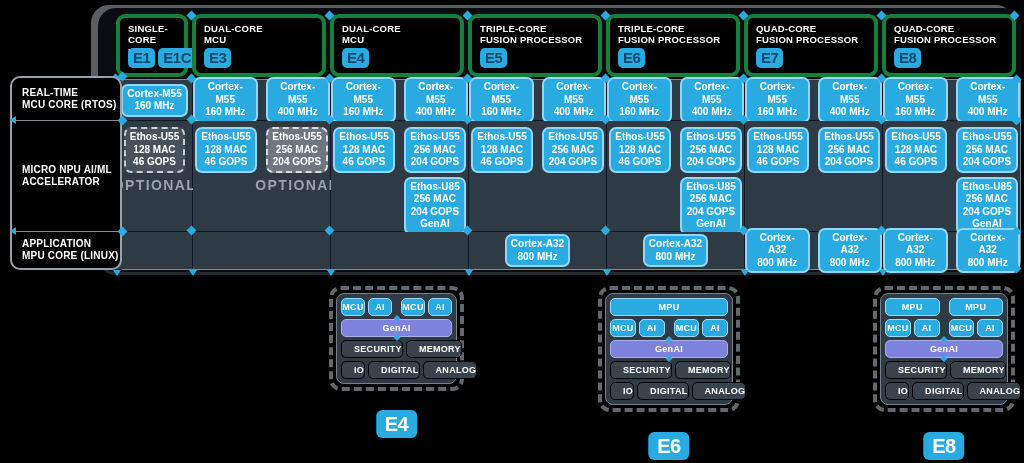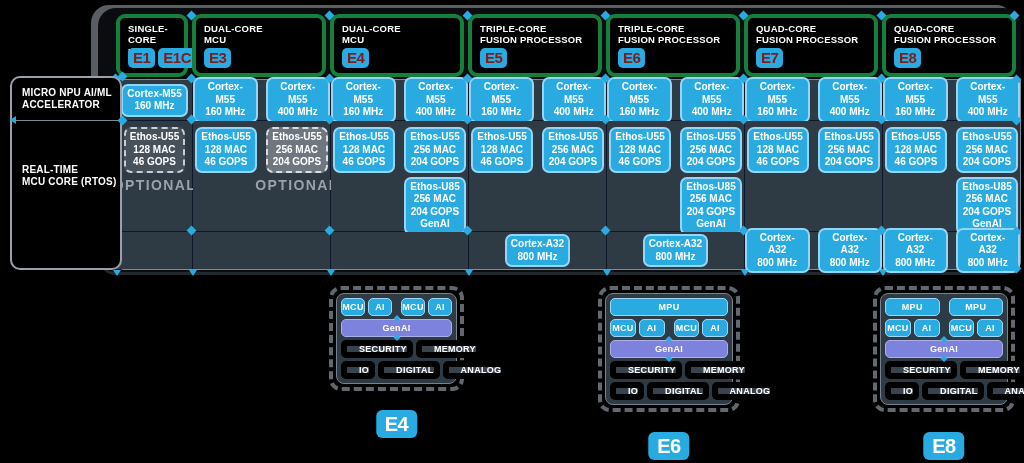--- a/index.html
+++ b/index.html
@@ -13,21 +13,21 @@
           box-shadow:-7px -3px 0 #5a5e63, 0 3px 0 #23282d; }
 
   
   .hdr { position:absolute; left:116px; top:14px; display:grid;
          grid-template-columns:72px repeat(6,134px); gap:4px; height:63px; z-index:3; }
   .hcell { position:relative; background:#000; border:4px solid #15803d; border-radius:9px;
            padding:5px 4px 2px 8px; }
   .hcell .cat { color:#fff; font-size:9.5px; font-weight:bold; line-height:1.2;
                 letter-spacing:.2px; white-space:pre-line; }
   .hcell .badges { position:absolute; left:8px; bottom:5px; display:flex; gap:3px; }
-  .pbadge { background:#29ABE2; color:#7f1d1d; font-weight:800; font-size:15px;
+  .pbadge { background:#29ABE2; color:#0c4a6e; font-weight:800; font-size:15px;
             letter-spacing:-.5px; padding:2px 5px; border-radius:5px; line-height:1.1; }
   .hcell:not(:first-child)::before { content:""; position:absolute; top:-6px; left:-8px;
             width:7px; height:7px; background:#29ABE2; transform:rotate(45deg); }
   .hcell:last-child::after { content:""; position:absolute; top:-6px; right:-6px;
             width:7px; height:7px; background:#29ABE2; transform:rotate(45deg); }
 
   
   .tbody { position:absolute; left:116px; top:79px; display:grid;
            grid-template-columns:75px repeat(6,137px); grid-template-rows:40px 110px 37px;
            gap:1px; background:#0f172a; border:1px solid #828a93;
@@ -74,21 +74,21 @@
   
   .diag { position:absolute; z-index:2; }
   .pkg { border:4px dashed #62686e; border-radius:12px; padding:3px; }
   .pkg-inner { background:#2E3A44; border:1px solid #79828c; border-radius:8px; padding:4px;
                display:flex; flex-direction:column; gap:3px; }
   .d-row { display:flex; gap:3px; }
   .blk { flex:1; height:18px; display:flex; align-items:center; justify-content:center;
          color:#fff; font-weight:bold; font-size:9px; letter-spacing:.3px; border-radius:5px; }
   .blk.blue   { background:#29ABE2; border:1.5px solid #9BD9F8; }
   .blk.purple { background:#7D82DD; border:1.5px solid #ACB0EA; position:relative; }
-  .blk.dark   { background:#39434E; border:6px solid #000000;padding-left:12px; }
+  .blk.dark   { background:#39434E; border:1px solid #000000;padding-left:12px; }
   .blk.purple::before, .blk.purple::after { content:""; position:absolute; left:50%;
          width:5px; height:5px; background:#29ABE2; transform:translateX(-50%) rotate(45deg); }
   .blk.purple::before { top:-4px; } .blk.purple::after { bottom:-4px; }
   .d-row.paired  > .blk:nth-child(2) { margin-right:6px; }
   .d-row.paired2 > .blk:first-child  { margin-right:6px; }
   .diag-badge { position:absolute; left:50%; transform:translateX(-50%); background:#29ABE2;
          color:#fff; font-weight:800; font-size:20px; letter-spacing:-.5px;
          padding:3px 9px; border-radius:6px; line-height:1.1; }
   #diag-e4 { left:329px; top:286px; width:135px; } #diag-e4 .diag-badge { top:124px; }
   #diag-e6 { left:598px; top:286px; width:142px; } #diag-e6 .diag-badge { top:146px; }
@@ -310,26 +310,30 @@
     <div class="cell mp">
       <div class="chip">Cortex-A32
 800 MHz</div>
       <div class="chip">Cortex-A32
 800 MHz</div>
     </div>
   </div>
 
   <div class="panel">
     <div class="prow">
+      <div class="rlab">REAL-TIME
+MCU CORE (RTOS)</div>
+    </div>
+    <div class="prow">
       <div class="rlab">MICRO NPU AI/ML
 ACCELERATOR</div>
     </div>
     <div class="prow">
-      <div class="rlab">REAL-TIME
-MCU CORE (RTOS)</div>
+      <div class="rlab">APPLICATION
+MPU CORE (LINUX)</div>
     </div>
   </div>
 
   <div class="edge-marker" style="left:1013px; top:76px"></div>
   <div class="edge-marker" style="left:1013px; top:117px"></div>
   <div class="edge-marker" style="left:1013px; top:228px"></div>
   <div class="edge-marker" style="left:1013px; top:265px"></div>
 
   <div class="diag" id="diag-e4">
     <div class="pkg">

